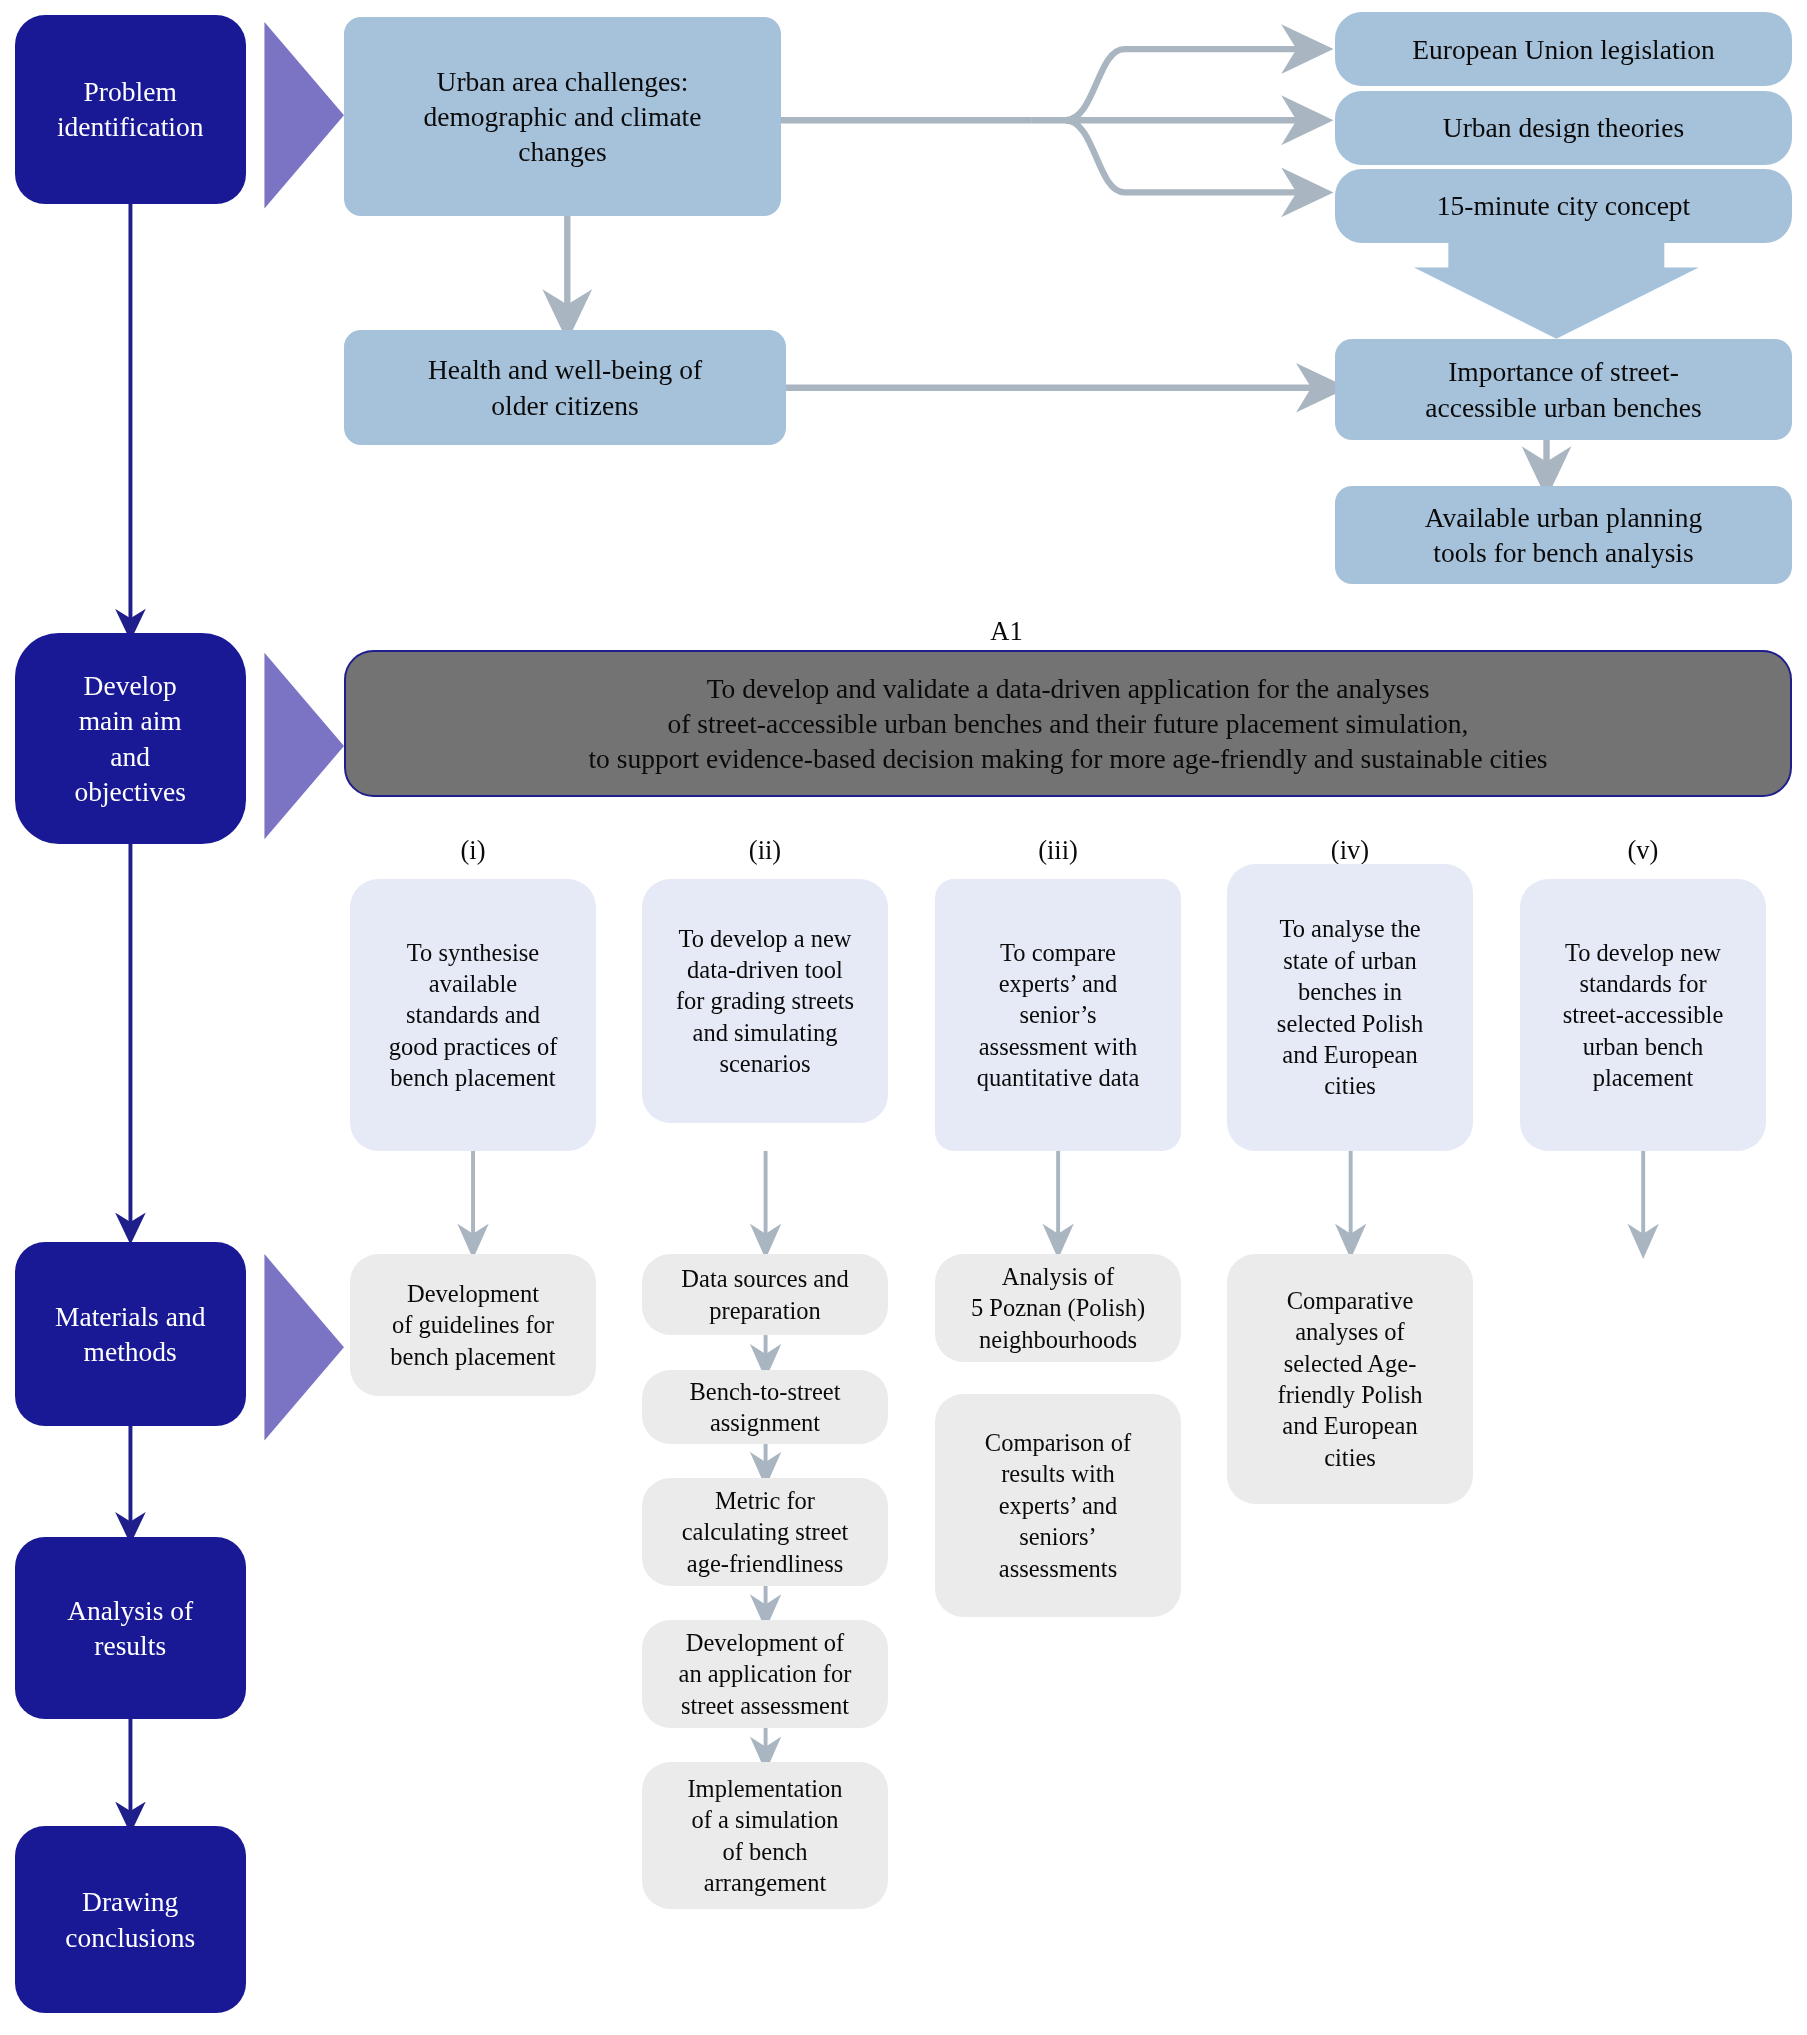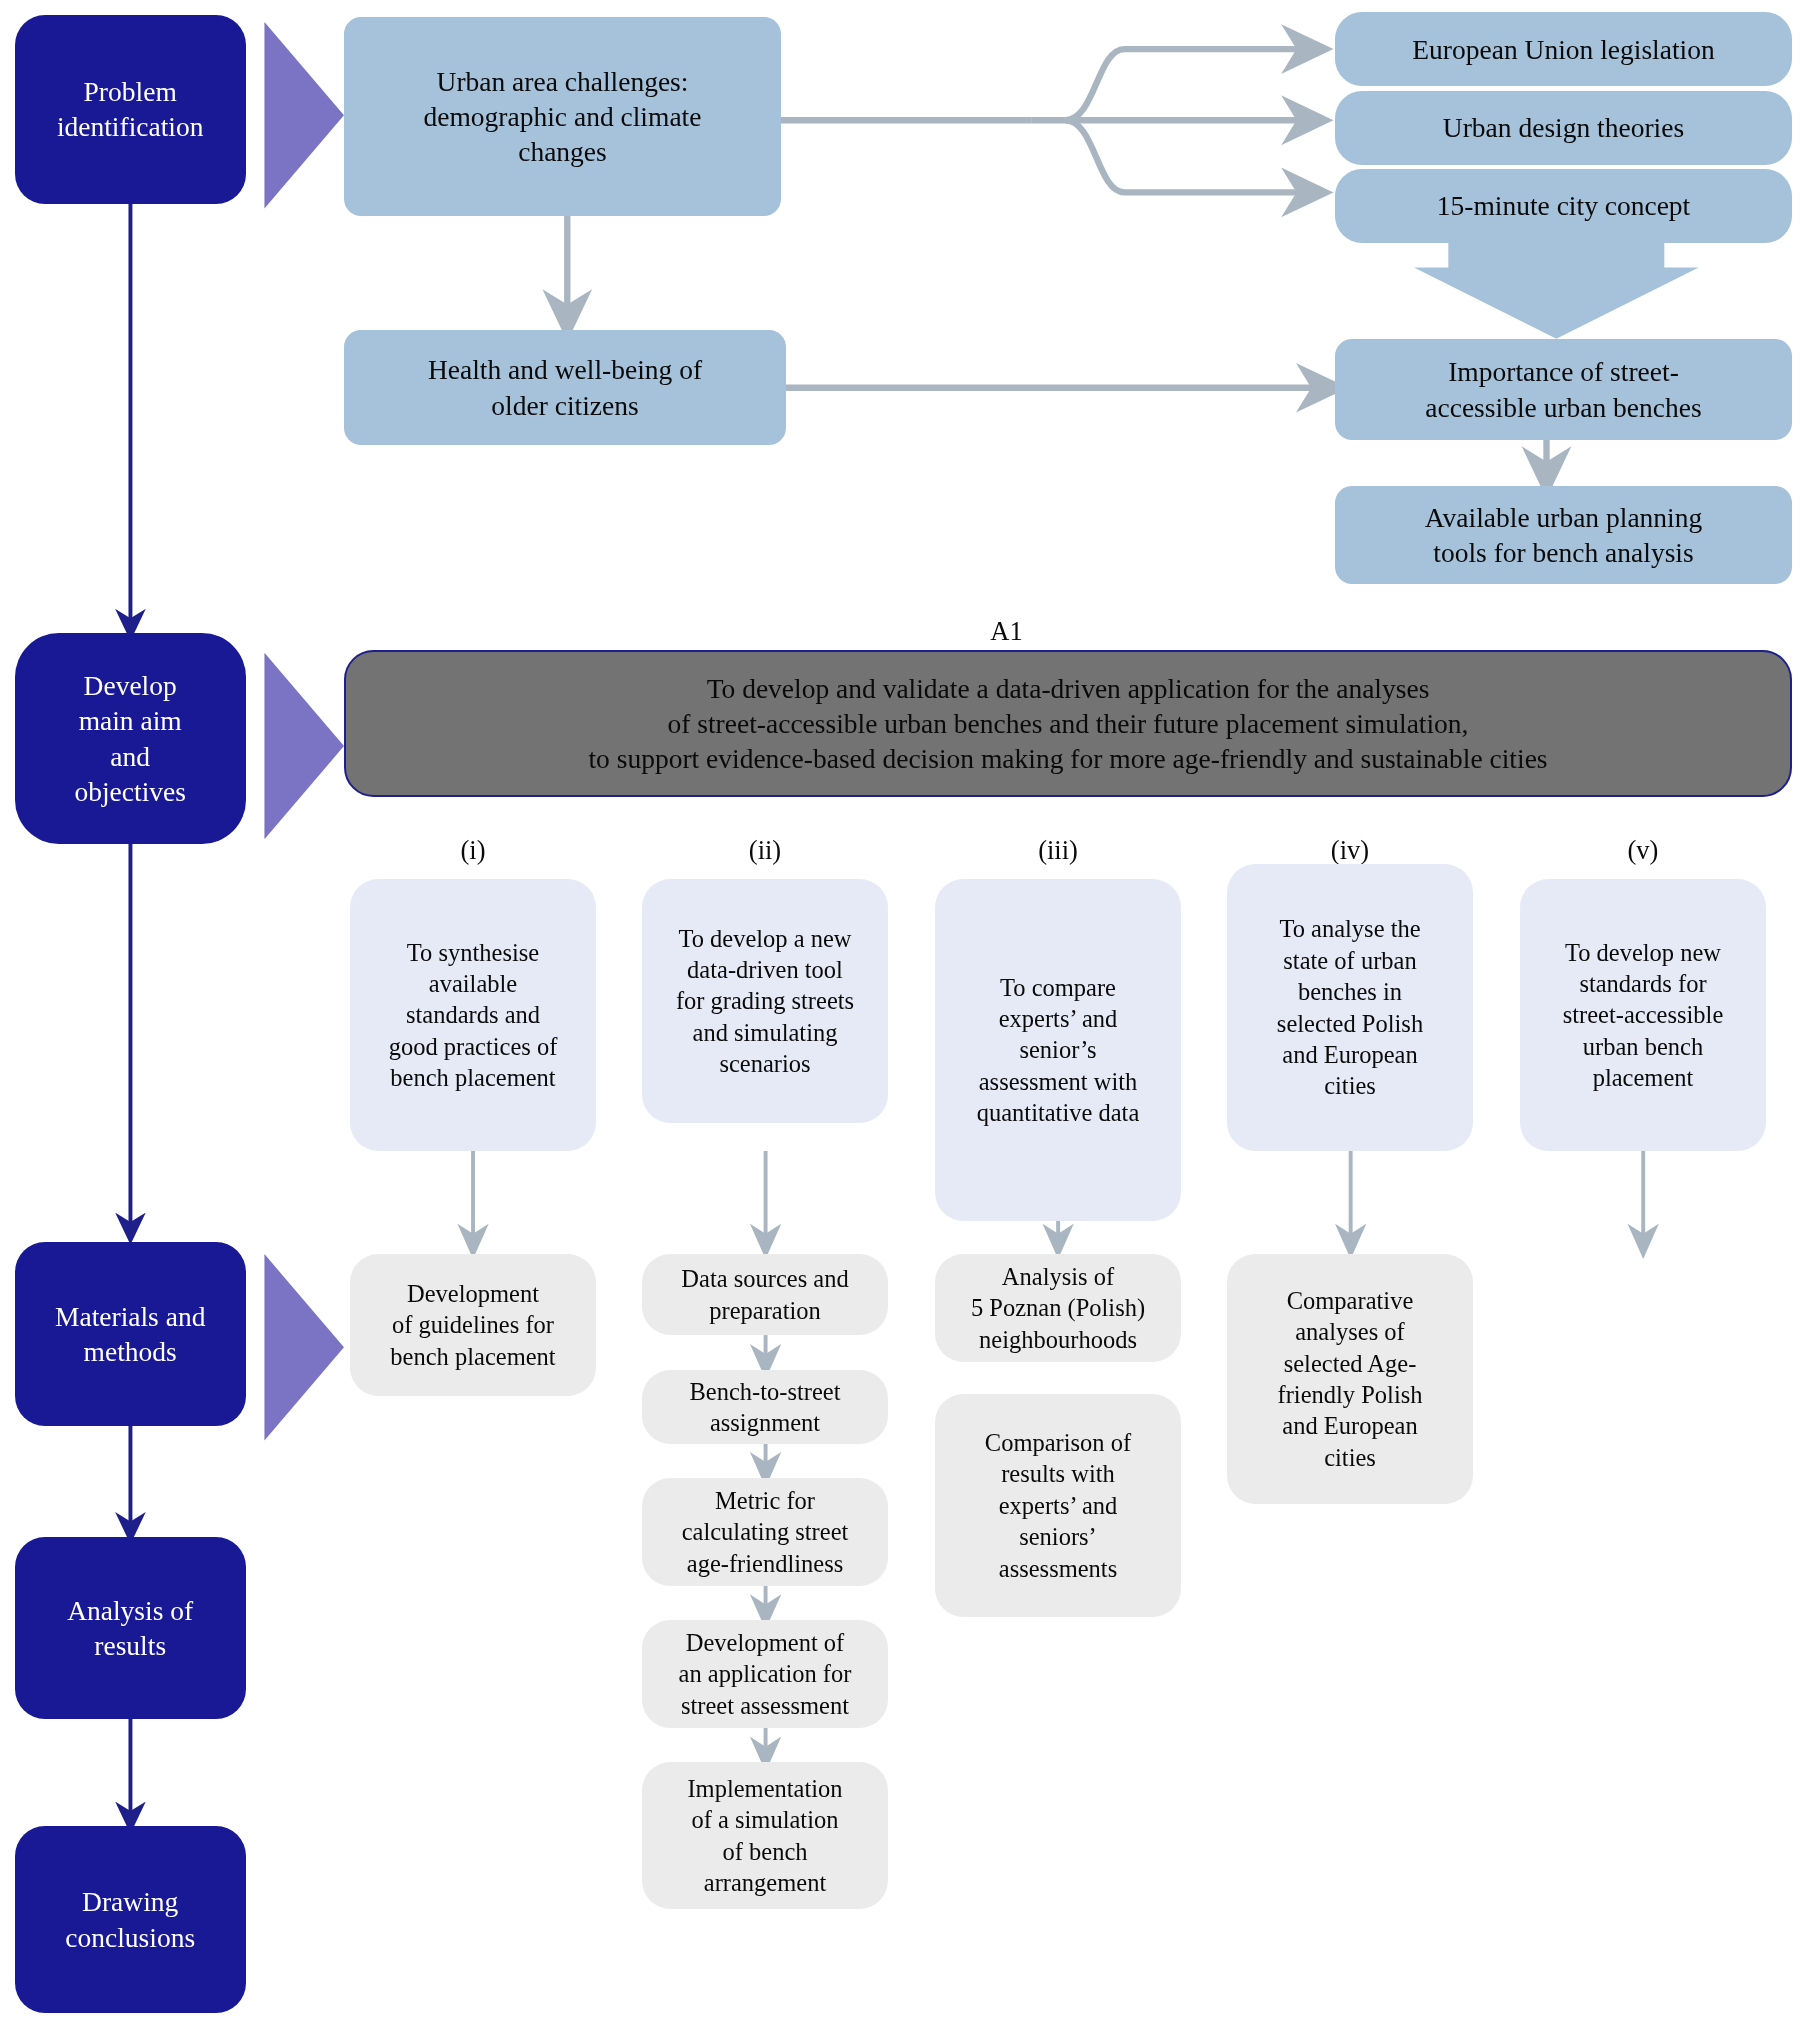--- a/index.html
+++ b/index.html
@@ -184,21 +184,21 @@
     </div>
 
   <div class="node obj" style="left:642px; top:879px; width:246px; height:244px;">
     <span style="white-space:pre-line">To develop a new
 data-driven tool
 for grading streets
 and simulating
 scenarios</span>
     </div>
 
-  <div class="node obj" style="left:935px; top:879px; width:246px; height:342px;">
+  <div class="node obj" style="left:935px; top:879px; width:246px; height:272px;border-radius:19px;">
     <span style="white-space:pre-line">To compare
 experts’ and
 senior’s
 assessment with
 quantitative data</span>
     </div>
 
   <div class="node obj" style="left:1227px; top:864px; width:246px; height:287px;">
     <span style="white-space:pre-line">To analyse the
 state of urban

